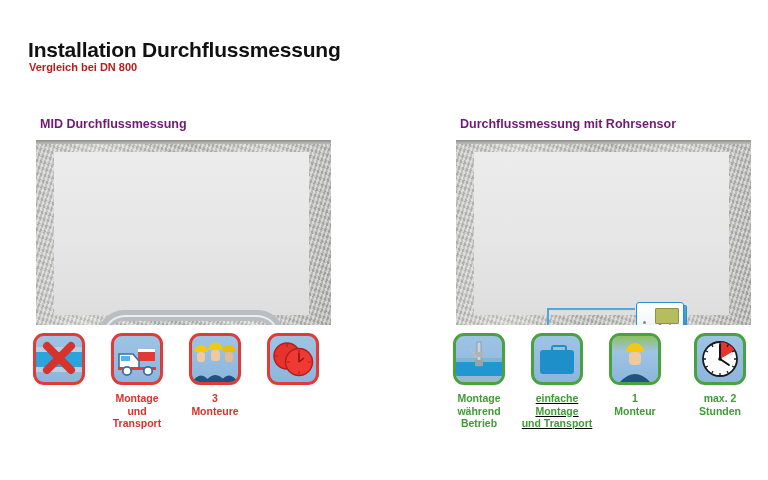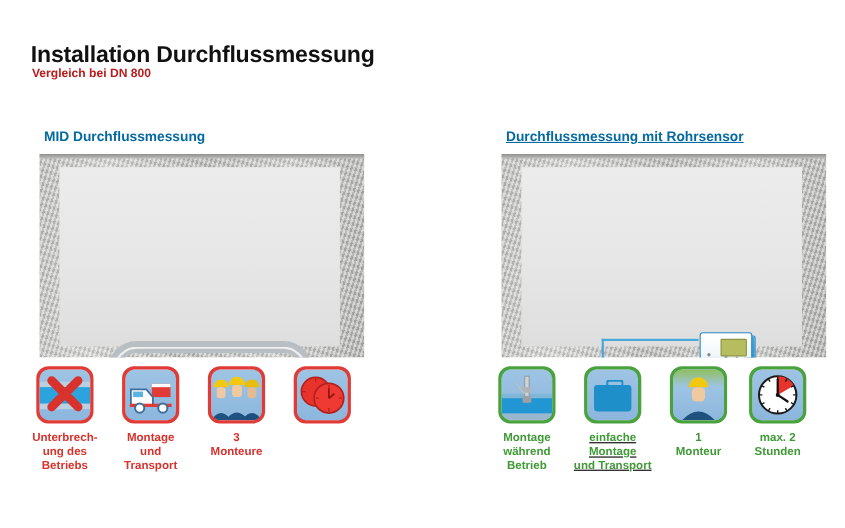--- a/index.html
+++ b/index.html
@@ -17,24 +17,24 @@
   .title{
     position:absolute;left:28px;top:38px;
     font-size:21px;font-weight:bold;color:#111;
     letter-spacing:-0.2px;white-space:nowrap;
   }
   .subtitle{
     position:absolute;left:29px;top:61px;
     font-size:11px;font-weight:bold;color:#b91c1c;white-space:nowrap;
   }
   .col-head{
-    position:absolute;font-size:12.5px;font-weight:bold;color:#0369a1;white-space:nowrap;padding-left:11px;
+    position:absolute;font-size:12.5px;font-weight:bold;color:#701a75;white-space:nowrap;padding-left:11px;
   }
   .col-head.left{left:29px;top:117px;}
-  .col-head.right{left:449px;top:117px;text-decoration:underline;}
+  .col-head.right{left:449px;top:117px;}
 
   
   .panel{position:absolute;top:140px;width:313px;height:185px;overflow:hidden;}
   .panel.left{left:24px;}
   .panel.right{left:444px;}
 
   
   .concrete{
     position:absolute;left:12px;top:0;width:295px;height:185px;
     background:
@@ -154,21 +154,20 @@
         <div class="ic-pipe-edge" style="top:11px;height:5px;"></div>
         <div class="ic-pipe-band" style="top:16px;height:15px;"></div>
         <div class="ic-pipe-edge" style="top:31px;height:5px;"></div>
         <svg width="46" height="46" viewBox="0 0 46 46" style="position:absolute;left:0;top:0;">
           <g stroke="#d8322d" stroke-width="8" stroke-linecap="round">
             <line x1="11" y1="10" x2="35" y2="34"></line>
             <line x1="35" y1="10" x2="11" y2="34"></line>
           </g>
         </svg>
       </div>
-      <div class="icon-caption red">Unterbrech-<br>ung des<br>Betriebs</div>
     </div>
 
     <div class="icon-cell" style="left:78px;">
       <div class="icon-box red">
         <svg width="46" height="46" viewBox="0 0 46 46" style="position:absolute;left:0;top:0;">
           <rect x="24" y="13" width="17" height="12" fill="#e03b36"></rect>
           <rect x="24" y="13" width="17" height="3" fill="#ffffff"></rect>
           <path d="M5 18 h14 l6 7 v8 H5 Z" fill="#ffffff" stroke="#3f6f9e" stroke-width="1.6"></path>
           <rect x="7" y="20" width="9" height="5" fill="#59b4e6"></rect>
           <rect x="4" y="31" width="38" height="3" fill="#e03b36"></rect>
@@ -284,21 +283,21 @@
         <div style="position:absolute;left:0;top:0;width:100%;height:100%;background:linear-gradient(180deg,#8fbf5f 0%,#9ec4e4 34%,#8cb6dd 100%);"></div>
         <svg width="46" height="46" viewBox="0 0 46 46" style="position:absolute;left:0;top:0;">
           <path d="M14 16 a9 9 0 0 1 18 0 z" fill="#f2c811"></path>
           <rect x="17" y="16" width="12" height="13" rx="4" fill="#f0c9a0"></rect>
           <path d="M8 46 q15 -16 30 0 z" fill="#20527f"></path>
         </svg>
       </div>
       <div class="icon-caption green">1<br>Monteur</div>
     </div>
 
-    <div class="icon-cell" style="left:228px;">
+    <div class="icon-cell" style="left:241px;">
       <div class="icon-box green">
         <svg width="46" height="46" viewBox="0 0 46 46" style="position:absolute;left:0;top:0;">
           <circle cx="23" cy="23" r="17" fill="#ffffff" stroke="#1b1b1b" stroke-width="1.8"></circle>
           <path d="M23 23 L23 6 A17 17 0 0 1 37.7 14.5 Z" fill="#e8322c"></path>
           <g stroke="#1b1b1b" stroke-width="1.3">
             <line x1="23" y1="6" x2="23" y2="9"></line>
               <line x1="23" y1="37" x2="23" y2="40"></line>
             <line x1="6" y1="23" x2="9" y2="23"></line>
               <line x1="37" y1="23" x2="40" y2="23"></line>
             <line x1="31.5" y1="8.3" x2="30" y2="10.9"></line>

